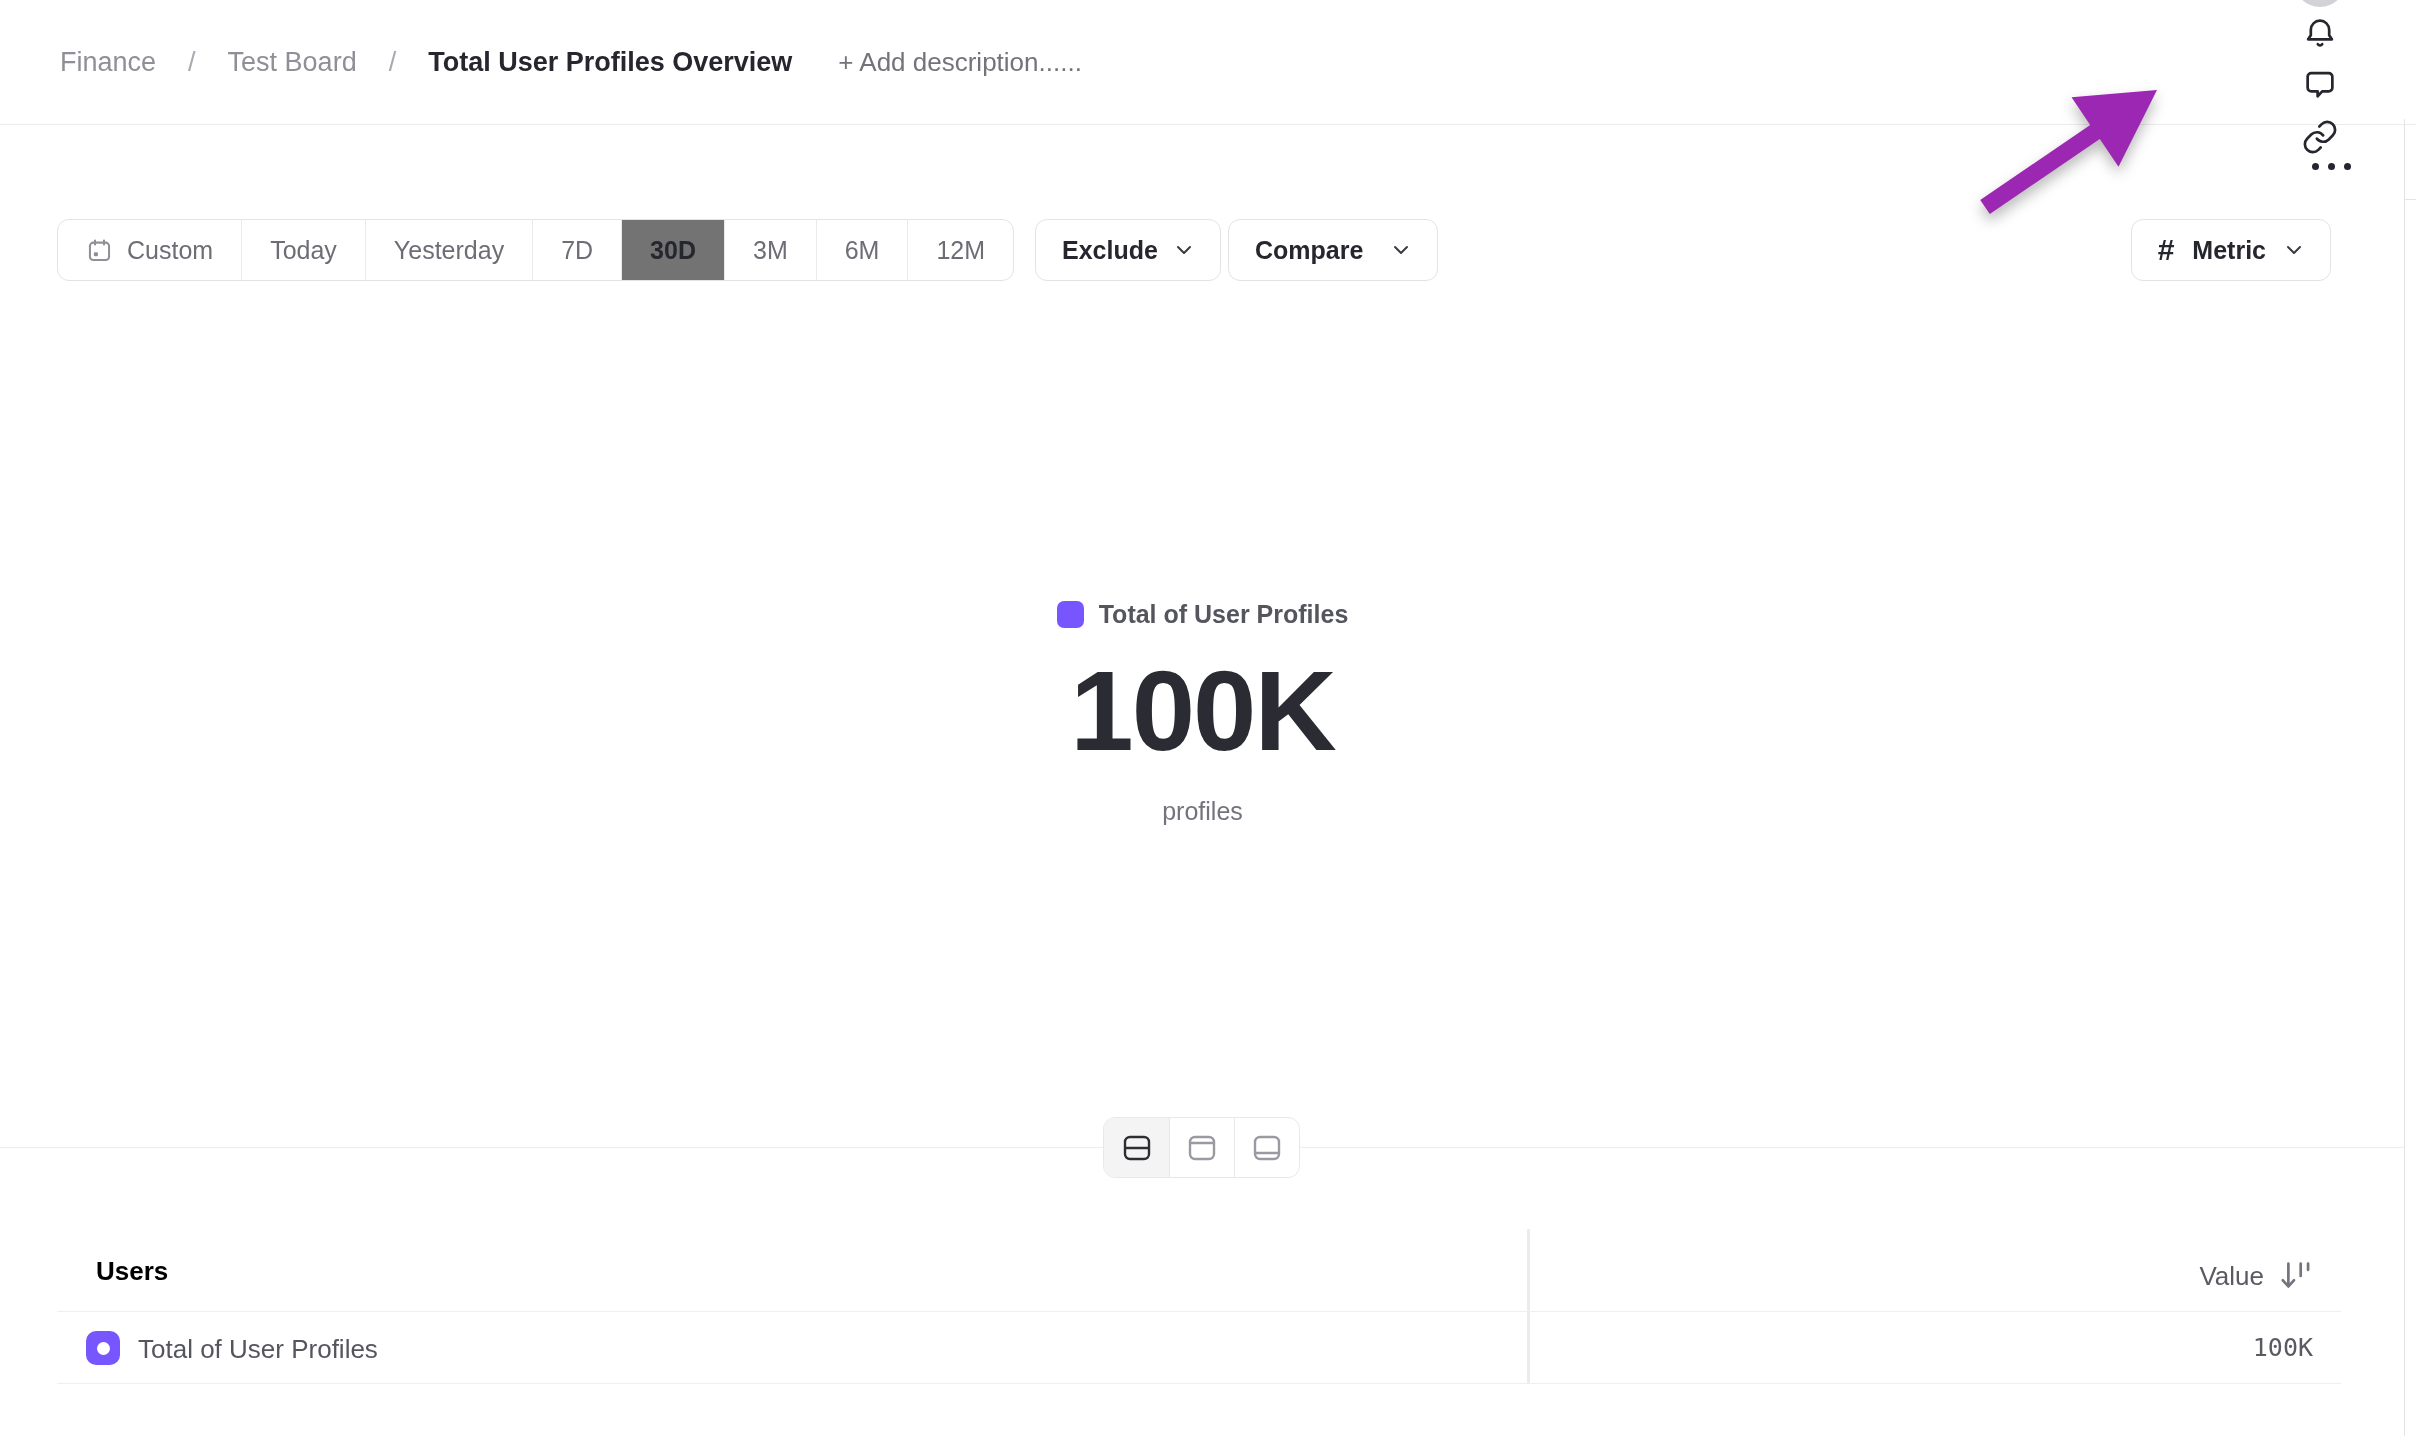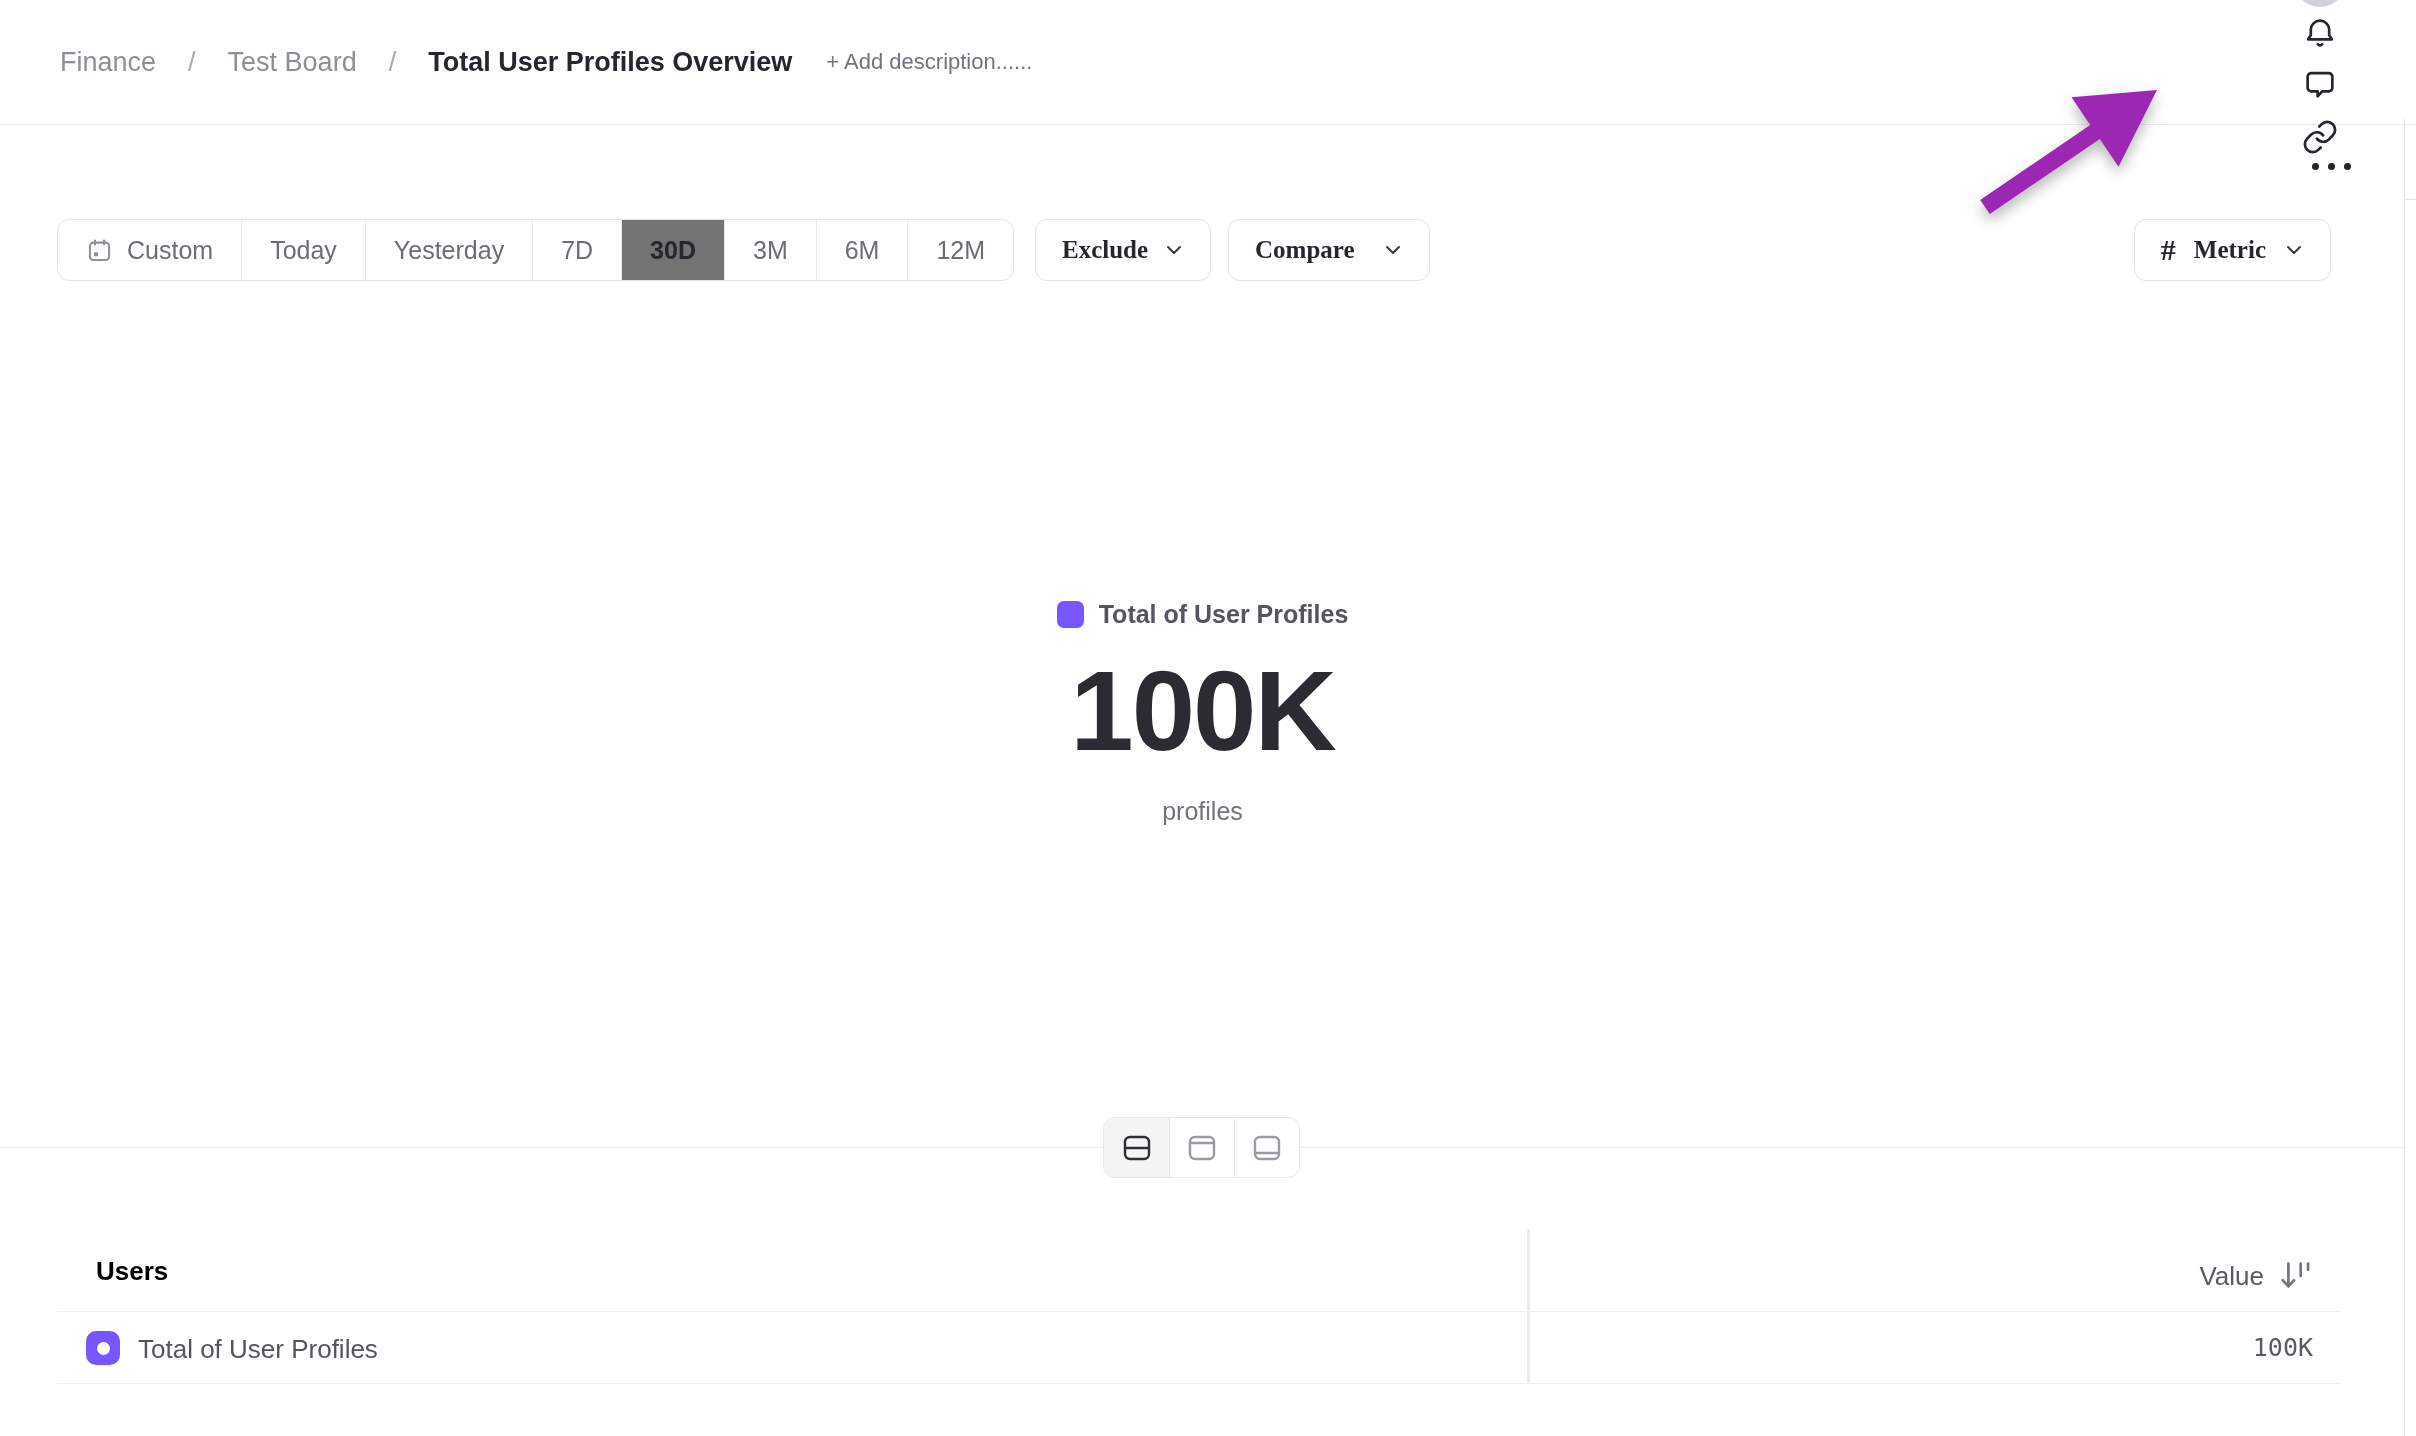--- a/index.html
+++ b/index.html
@@ -13,21 +13,21 @@
   
   .header {
     position:absolute; top:0; left:0; width:2416px; height:125px;
     border-bottom:1px solid #ececee;
     display:flex; align-items:center; padding:0 42px 0 60px;
   }
   .breadcrumb { display:flex; align-items:center; gap:32px; font-size:27px; white-space:nowrap; }
   .crumb { color:#8f8f97; }
   .crumb-sep { color:#a9a9b1; }
   .crumb-current { color:#26262e; font-weight:700; }
-  .add-desc { color:#73737c; font-size:22px; margin-left:34px; }
+  .add-desc { color:#73737c; font-size:26px; margin-left:46px; }
   .header-right { margin-left:auto; display:flex; align-items:center;flex-direction:column; }
   .avatar {
     width:52px; height:52px; border-radius:50%; background:#d2d2d9;
     color:#ffffff; font-weight:700; font-size:21px;
     display:flex; align-items:center; justify-content:center; letter-spacing:.5px;
   }
   .hicon { width:88px; height:52px; display:flex; align-items:center; justify-content:center; color:#26262e; }
   .hicon svg { width:38px; height:38px; }
   .dots { display:flex; gap:9px; margin-left:22px; width:86px; justify-content:center; }
   .dots i { width:7px; height:7px; border-radius:50%; background:#26262e; }
@@ -48,21 +48,21 @@
     border-left:1px solid #eaeaec;
   }
   .seg:first-child { border-left:none; }
   .seg.selected { background:#737373; color:#26262e; font-weight:700; }
   .seg svg { width:27px; height:27px; color:#8f8f97; }
 
   .btn {
     position:absolute; top:0; height:62px;
     display:inline-flex; align-items:center; gap:16px;
     border:1px solid #e3e3e6; border-radius:12px; background:#fff;
-    padding:0 26px; font-size:25px; font-weight:700; color:#26262e; cursor:pointer;font-family:Liberation Serif, serif;
+    padding:0 26px; font-size:25px; font-weight:700; color:#26262e; cursor:pointer;
   }
   .btn svg.chev { width:20px; height:14px; color:#3a3a42; }
   .btn-exclude { left:1035px; }
   .btn-compare { left:1228px;gap:28px; }
   .btn-metric { left:auto; right:74px; gap:18px; }
   .hash-glyph { font-size:30px; font-weight:600; color:#26262e; }
 
   
   .metric-block { position:absolute; left:0; top:0; width:2405px; text-align:center; }
   .legend-row { position:absolute; top:600px; left:0; width:100%; display:flex; justify-content:center; align-items:center; gap:15px; }

